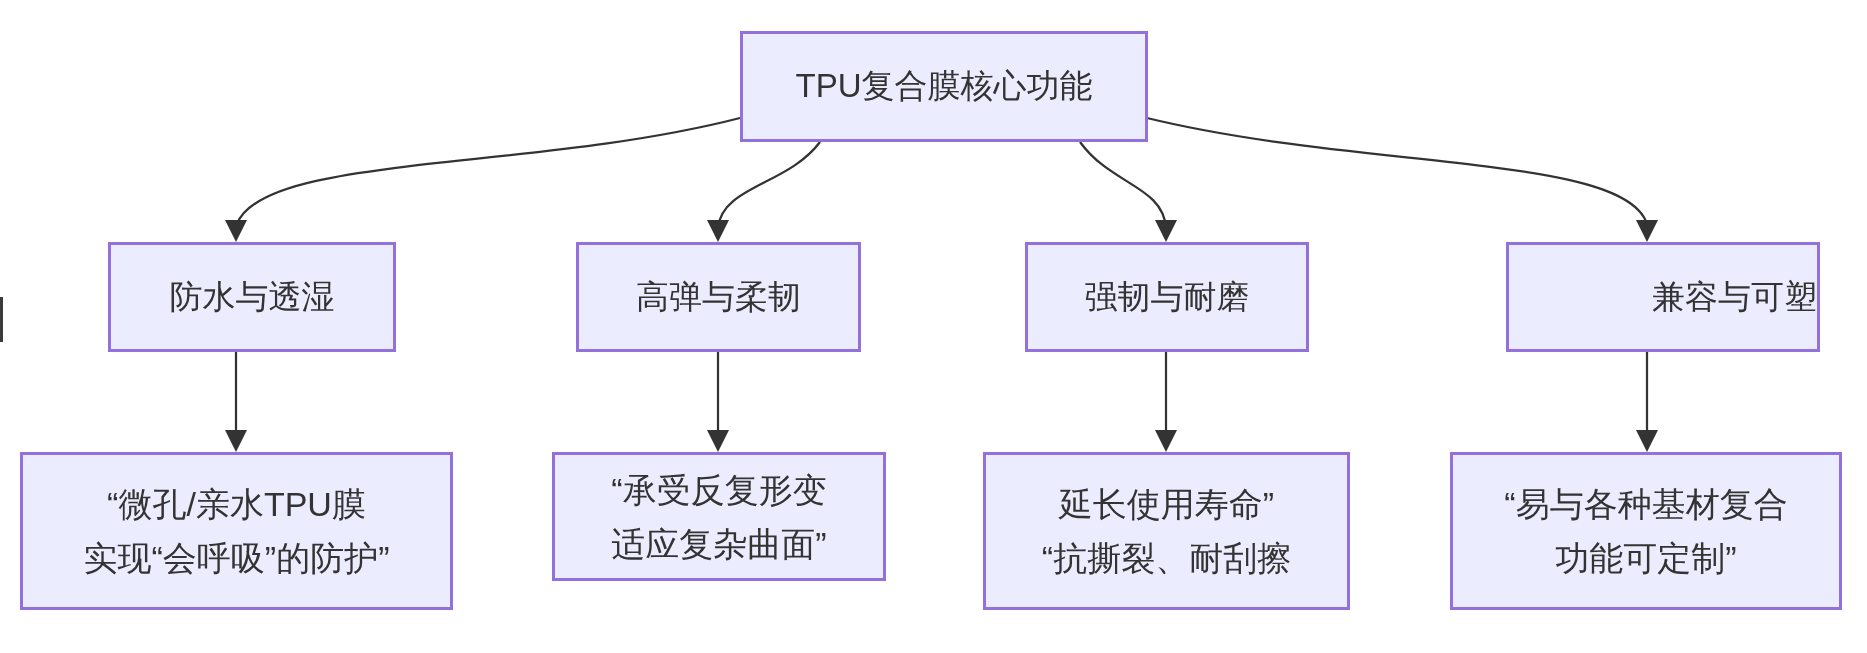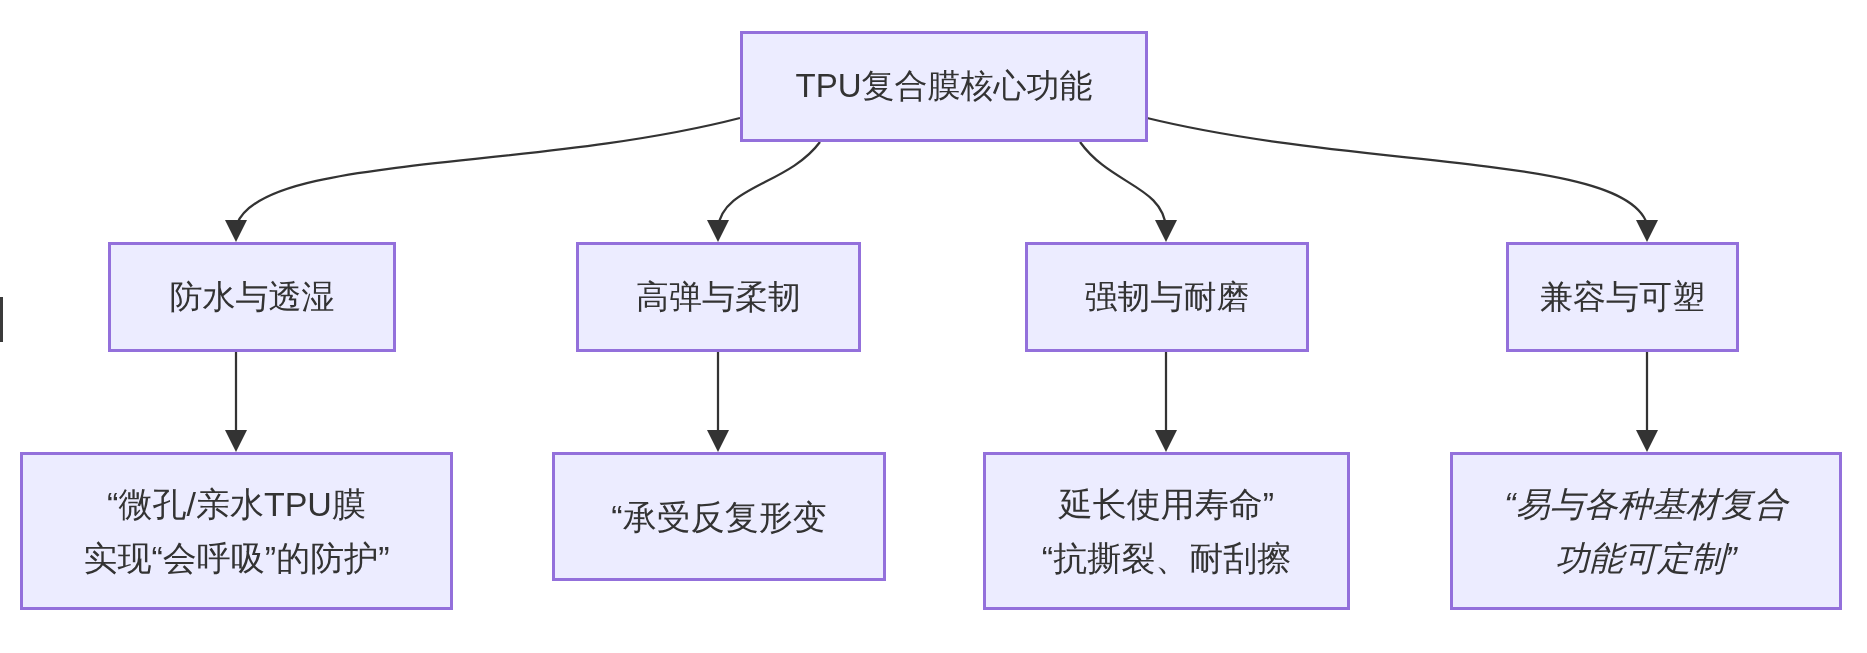--- a/index.html
+++ b/index.html
@@ -42,25 +42,25 @@
     text-align: center;
     font-size: 33px;
     line-height: 1.4;
     color: var(--text);
   }
   .node.detail { font-size: 34px; line-height: 54px; }
   .node-root   { left: 740px;  top: 31px;  width: 408px; height: 111px; text-align: right; }
   .node-b1     { left: 88px;   top: 242px; width: 288px; height: 110px; margin-left: 20px; }
   .node-b2     { left: 576px;  top: 242px; width: 285px; height: 110px; }
   .node-b3     { left: 1025px; top: 242px; width: 284px; height: 110px; }
-  .node-b4     { left: 1506px; top: 242px; width: 233px; height: 110px; }
+  .node-b4     { left: 1506px; top: 242px; width: 314px; height: 110px; align-items: flex-end; }
   .node-d1     { left: 20px;   top: 452px; width: 433px; height: 158px; }
   .node-d2     { left: 552px;  top: 452px; width: 334px; height: 129px; }
   .node-d3     { left: 983px;  top: 452px; width: 367px; height: 158px; }
-  .node-d4     { left: 1450px; top: 452px; width: 392px; height: 158px; font-style: italic; }
+  .node-d4     { left: 1450px; top: 452px; width: 392px; height: 158px; }
   .clip-fragment {
     position: absolute;
     left: 0; top: 297px;
     width: 3px; height: 45px;
     background: #3b3b3b;
   }
 </style>
 </head>
 <body>
 
@@ -109,20 +109,21 @@
   <div class="node node-b4">
     <span>兼容与可塑</span>
   </div>
 
   <div class="node detail node-d1">
     <span>“微孔/亲水TPU膜</span>
     <span>实现“会呼吸”的防护”</span>
   </div>
   <div class="node detail node-d2">
     <span>“承受反复形变</span>
+    <span>适应复杂曲面”</span>
   </div>
   <div class="node detail node-d3">
     <span>延长使用寿命”</span>
     <span>“抗撕裂、耐刮擦</span>
   </div>
   <div class="node detail node-d4">
     <span>“易与各种基材复合</span>
     <span>功能可定制”</span>
   </div>
 

